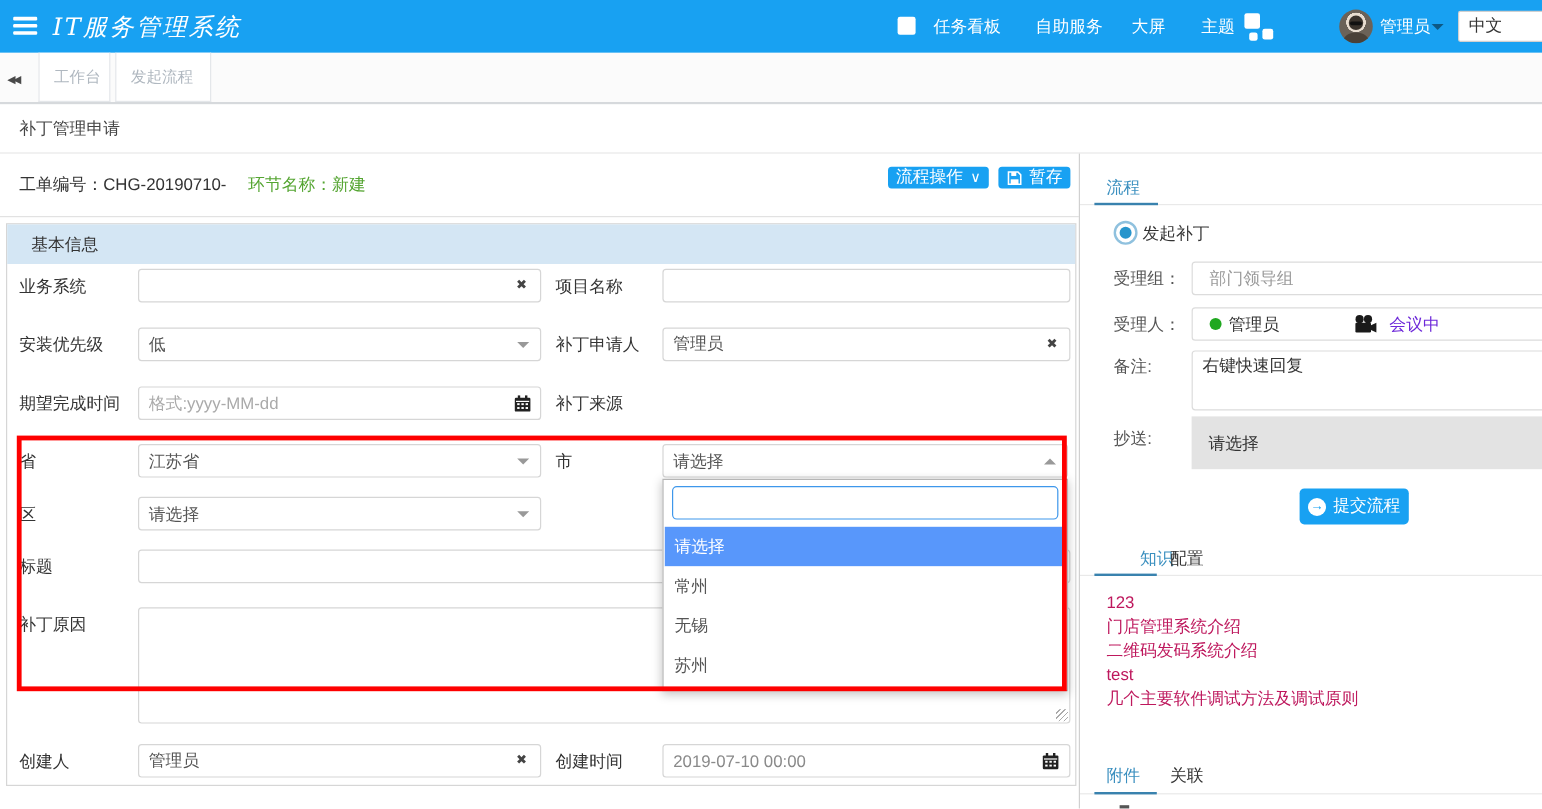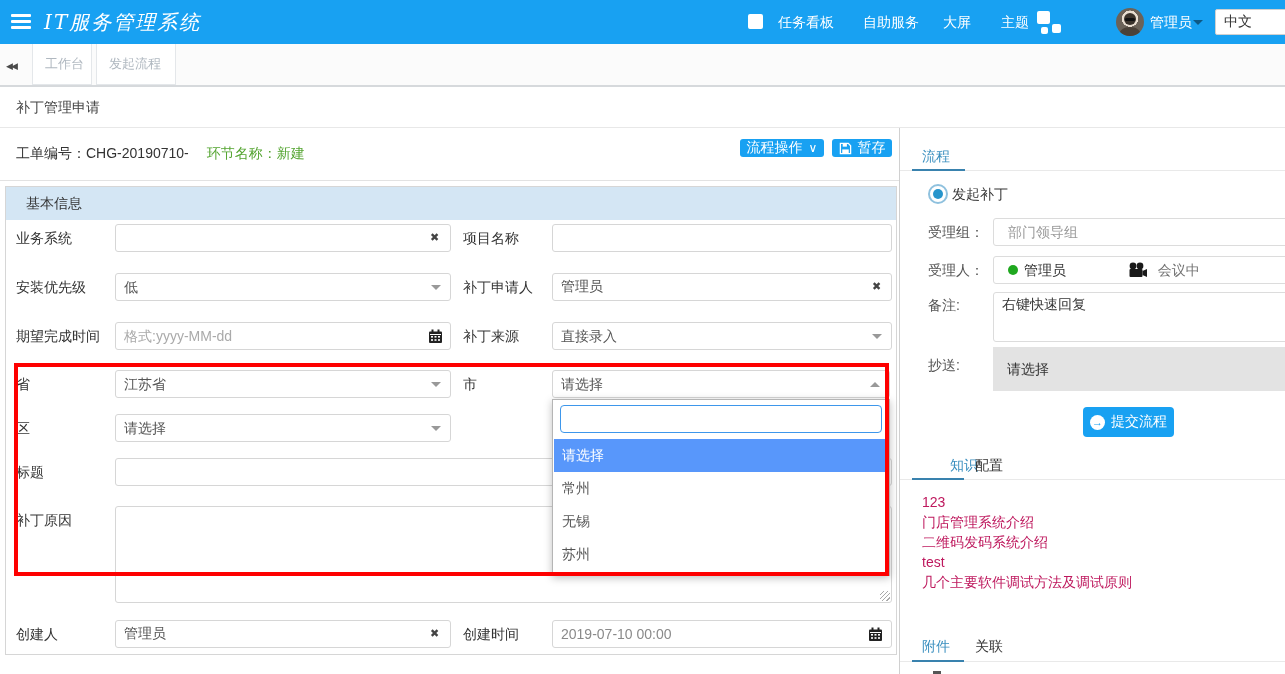--- a/index.html
+++ b/index.html
@@ -71,21 +71,21 @@
   
   .rtab{position:absolute;font-size:14px;color:#3A8FBF;cursor:pointer;}
   .rtab.inactive{color:#333;}
   .tabline{position:absolute;height:1px;background:#e9e9e9;}
   .tabline-active{position:absolute;height:2px;background:#3982AE;z-index:2;}
   .radio{position:absolute;width:16px;height:16px;border:2px solid #8FC1DE;border-radius:50%;background:#fff;cursor:pointer;}
   .radio i{position:absolute;left:3px;top:3px;width:10px;height:10px;border-radius:50%;background:#2795CC;}
   .rlbl{position:absolute;font-size:14px;color:#555;white-space:nowrap;}
   .rbox{position:absolute;left:993px;width:302px;border:1px solid #dcdcdc;border-radius:3px;background:#fff;box-sizing:border-box;}
   .dot{display:inline-block;width:10px;height:10px;border-radius:50%;background:#1FA81F;margin-right:6px;}
-  .meeting{color:#737373;cursor:pointer;}
+  .meeting{color:#6d28d9;cursor:pointer;}
   .ccbox{position:absolute;left:993px;top:347px;width:302px;height:44px;background:#E3E3E3;line-height:44px;
          padding-left:14px;box-sizing:border-box;color:#333;cursor:pointer;}
   .k-item{position:absolute;left:922px;font-size:14px;color:#be185d;line-height:20px;cursor:pointer;white-space:nowrap;}
   .subicon{display:inline-block;width:15px;height:15px;border-radius:50%;background:#fff;color:#18A1F2;
            font-size:11px;line-height:15px;text-align:center;font-weight:bold;}
 </style>
 </head>
 <body>
 
 <div class="screen">
@@ -176,23 +176,20 @@
       <g fill="#fff">
         <rect x="3" y="7" width="2" height="1.6"></rect>
         <rect x="6.5" y="7" width="2" height="1.6"></rect>
         <rect x="10" y="7" width="2" height="1.6"></rect>
         <rect x="3" y="10.2" width="2" height="1.6"></rect>
         <rect x="6.5" y="10.2" width="2" height="1.6"></rect>
         <rect x="10" y="10.2" width="2" height="1.6"></rect>
       </g>
     </svg>
   <div class="lbl" style="left:463px;top:322px;">补丁来源</div>
-  <div class="sel" style="left:552px;top:322px;width:340px;">
-    <span>直接录入</span><i class="car"></i>
-  </div>
 
   <div class="lbl" style="left:16px;top:370px;">省</div>
   <div class="sel" style="left:115px;top:370px;width:336px;">
     <span>江苏省</span><i class="car"></i>
   </div>
   <div class="lbl" style="left:463px;top:370px;">市</div>
   <div class="sel" style="left:552px;top:370px;width:338px;">
     <span>请选择</span><i class="car-up"></i>
   </div>
 

